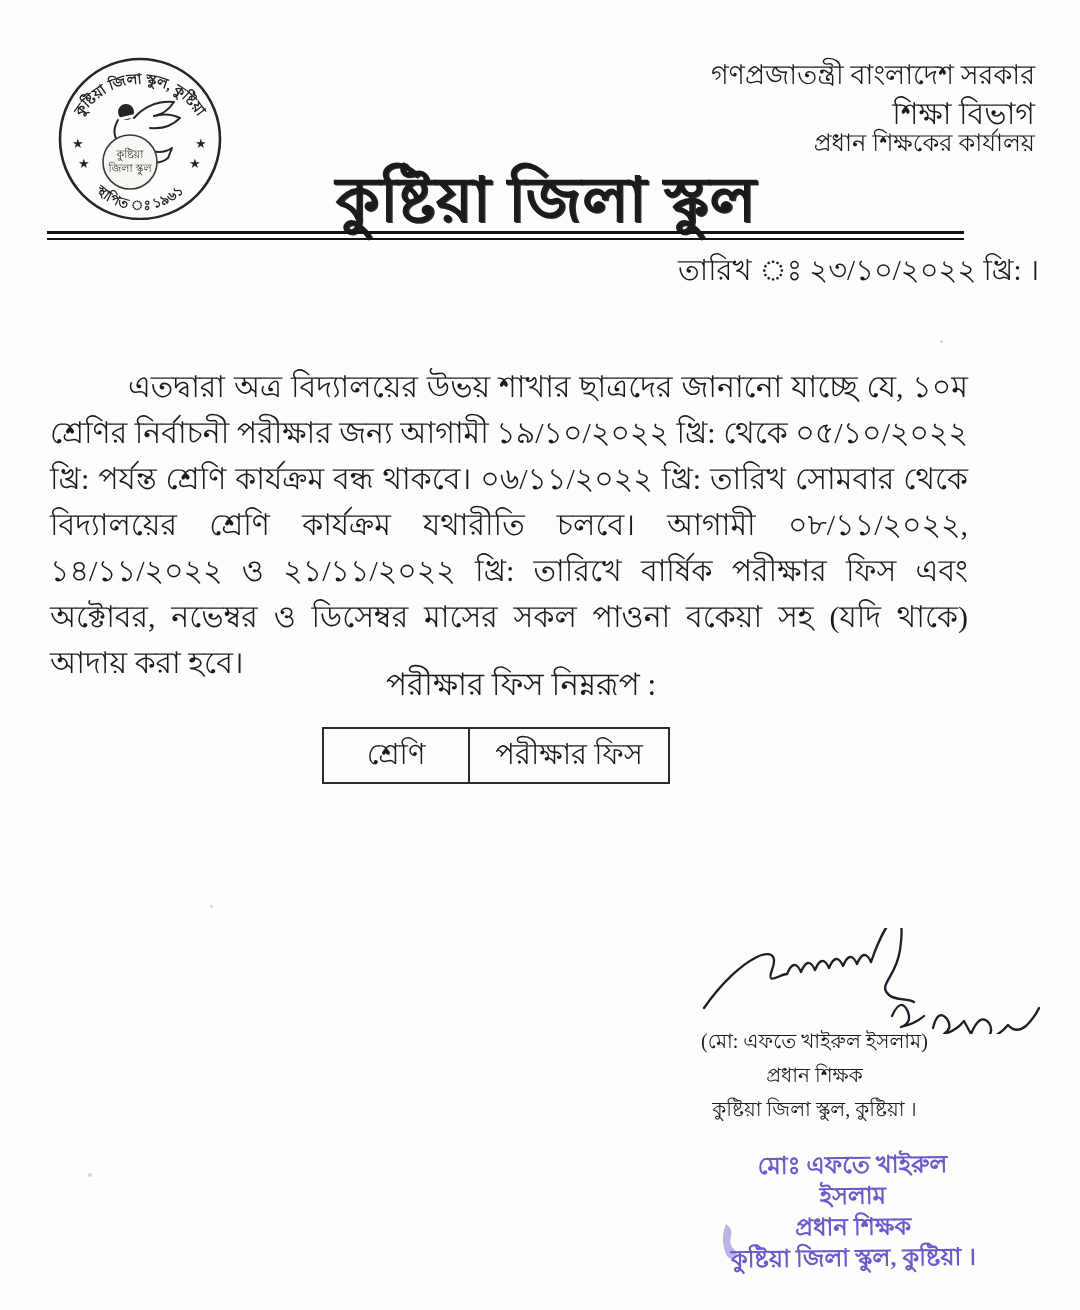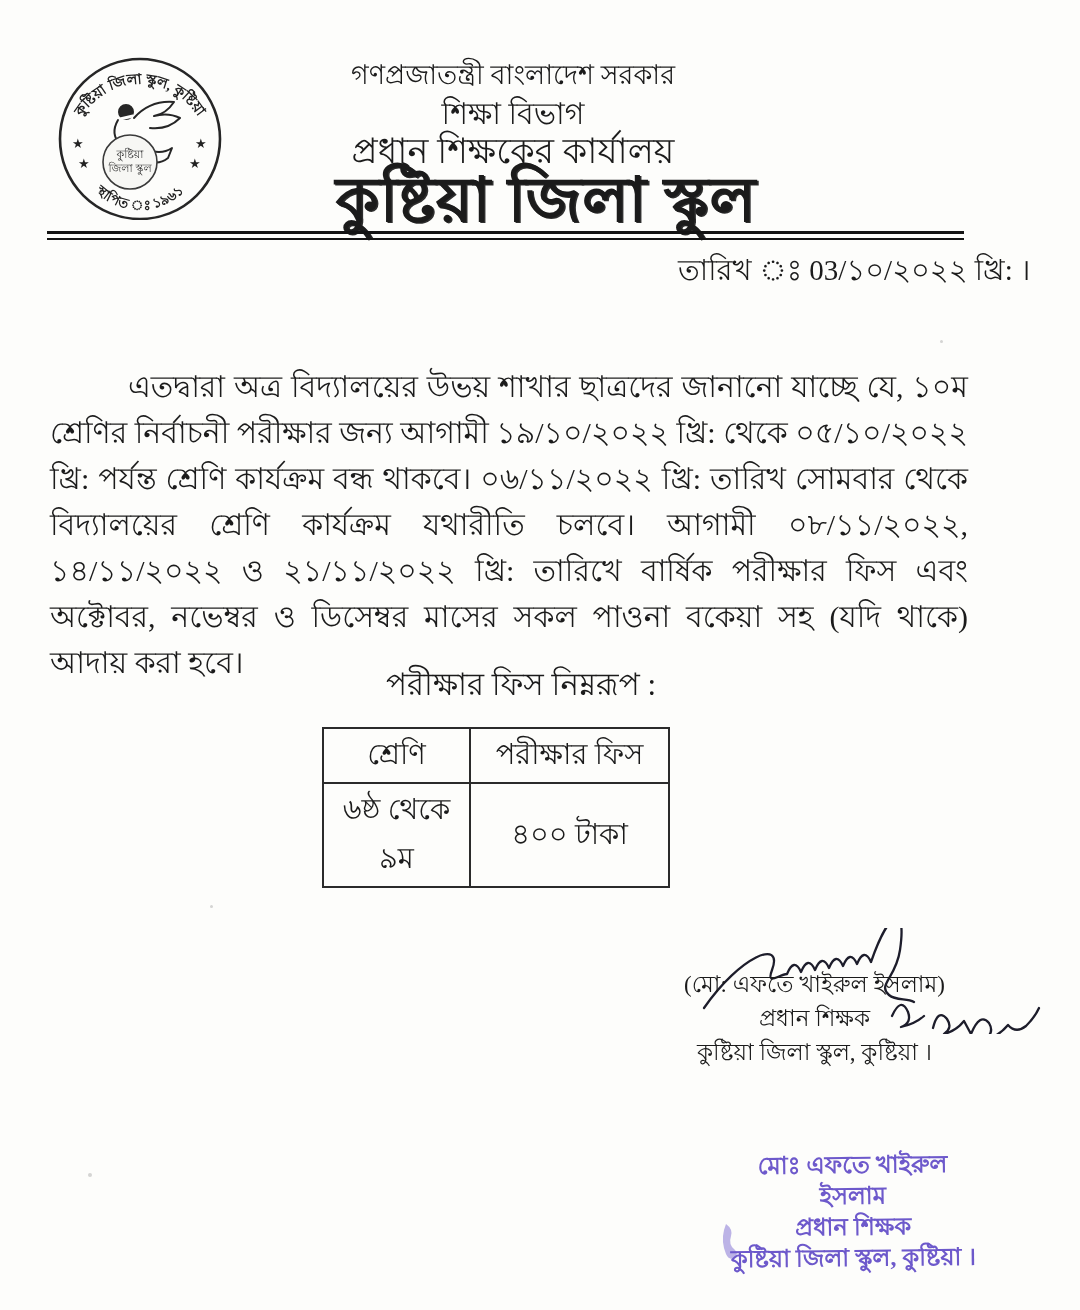--- a/index.html
+++ b/index.html
@@ -6,24 +6,24 @@
   body{
     width:1080px;height:1310px;
     background:#fdfdfb;
     font-family:"Liberation Serif","DejaVu Serif",serif;
     color:#1b1b1b;
     position:relative;
     overflow:hidden;
   }
   .abs{position:absolute;}
   
-  .hdr-line{left:3px;width:1020px;text-align:center;}
+  .hdr-line{left:15px;width:1020px;text-align:right;}
   .hdr-govt{top:54px;font-size:27px;}
   .hdr-div{top:90px;font-size:30px;}
-  .hdr-office{top:124px;font-size:35px;}
+  .hdr-office{top:124px;font-size:24px;}
   .school-title{
     top:152px;left:0;width:1080px;text-align:center;
     font-size:62px;font-weight:700;letter-spacing:1px;
     text-shadow:1.5px 1px 0 #2e2e2e;
     margin-left:6px;
   }
   .double-rule{
     top:231px;left:47px;width:917px;height:4px;
     border-top:3px solid #141414;
     border-bottom:2px solid #141414;
@@ -45,21 +45,21 @@
     border-collapse:collapse;font-size:29px;
   }
   table.fees th,table.fees td{
     border:2px solid #2b2b2b;text-align:center;
     font-weight:400;padding:2px 4px;height:34px;
   }
   table.fees col.c1{width:186px;}
   table.fees col.c2{width:250px;}
   
   .sig-svg{top:928px;left:688px;}
-  .sig-block{top:968px;left:642px;width:345px;text-align:center;font-size:23px;line-height:34px;}
+  .sig-block{top:1024px;left:642px;width:345px;text-align:center;font-size:20px;line-height:34px;}
   
   .stamp{
     top:1150px;left:728px;width:250px;text-align:center;
     font-size:24px;line-height:31px;font-weight:600;
     transform:rotate(-0.6deg);
   }
   .stamp-smudge{top:1222px;left:718px;}
   
   .speck{position:absolute;border-radius:50%;background:#8a8a8a;opacity:.35;}
 </style>
@@ -94,38 +94,34 @@
   <text x="78" y="102" font-size="11" text-anchor="middle" fill="#333">কুষ্টিয়া</text>
   <text x="78" y="116" font-size="11" text-anchor="middle" fill="#333">জিলা স্কুল</text>
 </svg>
 
 <div class="abs hdr-line hdr-govt">গণপ্রজাতন্ত্রী বাংলাদেশ সরকার</div>
 <div class="abs hdr-line hdr-div">শিক্ষা বিভাগ</div>
 <div class="abs hdr-line hdr-office">প্রধান শিক্ষকের কার্যালয়</div>
 <div class="abs school-title">কুষ্টিয়া জিলা স্কুল</div>
 <div class="abs double-rule"></div>
 
-<div class="abs date-line">তারিখ ঃ 03/১০/২০২২ খ্রি: ।</div>
+<div class="abs date-line">তারিখ ঃ ২৩/১০/২০২২ খ্রি: ।</div>
 
 <p class="abs notice-body" style="margin:0;">এতদ্বারা অত্র বিদ্যালয়ের উভয় শাখার ছাত্রদের জানানো যাচ্ছে যে, ১০ম শ্রেণির নির্বাচনী পরীক্ষার জন্য আগামী ১৯/১০/২০২২ খ্রি: থেকে  ০৫/১০/২০২২ খ্রি: পর্যন্ত শ্রেণি কার্যক্রম বন্ধ থাকবে। ০৬/১১/২০২২ খ্রি: তারিখ সোমবার থেকে বিদ্যালয়ের শ্রেণি কার্যক্রম যথারীতি চলবে। আগামী ০৮/১১/২০২২,  ১৪/১১/২০২২ ও ২১/১১/২০২২ খ্রি: তারিখে বার্ষিক পরীক্ষার ফিস এবং অক্টোবর, নভেম্বর ও ডিসেম্বর মাসের সকল পাওনা বকেয়া সহ (যদি থাকে) আদায় করা হবে।</p>
 
 <div class="abs fees-heading">পরীক্ষার ফিস নিম্নরূপ :</div>
 <table class="fees">
   <colgroup>
       <col class="c1">
       <col class="c2">
     </colgroup>
   <tbody>
       <tr>
     <th>শ্রেণি</th>
     <th>পরীক্ষার ফিস</th>
-  </tr>
-  <tr>
-    <td>৬ষ্ঠ থেকে ৯ম</td>
-    <td>৪০০ টাকা</td>
   </tr>
 </tbody>
   </table>
 
 <svg class="abs sig-svg" width="382" height="106" viewBox="0 0 382 106">
   <g stroke="#1d1d2b" stroke-width="2.3" fill="none" stroke-linecap="round" stroke-linejoin="round">
     <path d="M 16,80 C 52,28 96,10 84,42 C 78,58 90,47 99,46
              q 7,-17 14,-2 q 7,-17 14,-2 q 7,-17 14,-2 q 7,-17 14,-2 q 7,-17 14,-2 q 7,-17 14,-2
              c 18,-52 36,-60 29,-12 c -4,28 -23,35 -11,45 c 7,6 18,3 25,7"></path>
     <path d="M 204,88 q 9,-20 16,-4 q 4,11 -7,15 q 14,-3 23,-11

